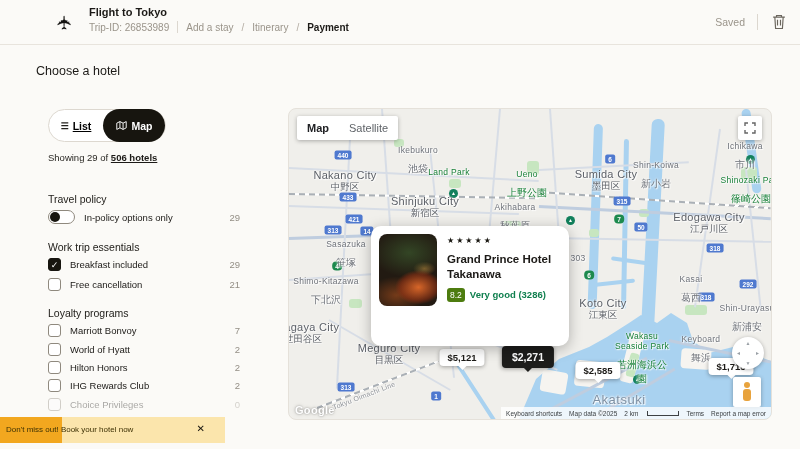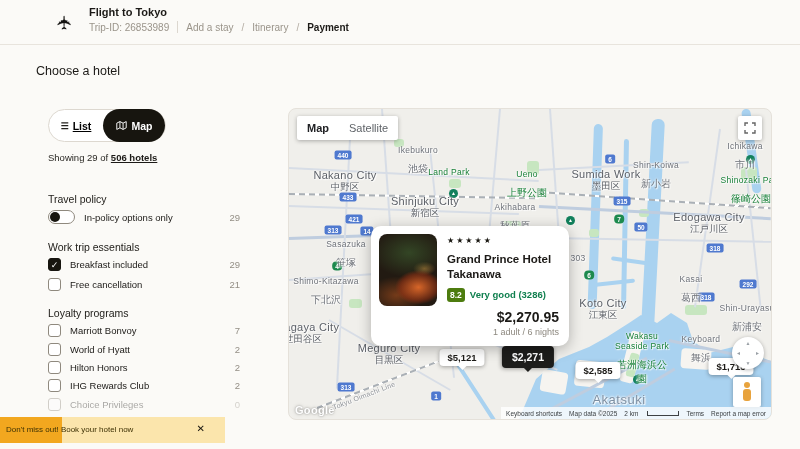--- a/index.html
+++ b/index.html
@@ -98,21 +98,21 @@
      background:
        radial-gradient(30px 22px at 68% 74%, rgba(224,106,42,.95), rgba(150,50,20,.55) 60%, transparent 78%),
        radial-gradient(40px 26px at 30% 85%, rgba(126,62,26,.9), transparent 72%),
        radial-gradient(46px 30px at 52% 26%, rgba(52,72,38,.95), transparent 82%),
        radial-gradient(16px 10px at 78% 48%, rgba(228,160,70,.55), transparent 70%),
        #221a12;}
   .hinfo{position:absolute;left:76px;top:10px;width:112px;}
   .hstars{font-size:8px;letter-spacing:2px;color:#17150f;}
   .hname{font-size:11.5px;font-weight:700;line-height:1.3;margin-top:7px;}
   .hrating{display:flex;align-items:center;gap:5px;margin-top:6px;}
-  .hbadge{background:#4d7c0f;color:#fff;font-size:8.5px;font-weight:700;padding:2px 3px;border-radius:3px;}
+  .hbadge{background:#4d7c0f;color:#fff;font-size:8.5px;font-weight:400;padding:2px 3px;border-radius:3px;}
   .hratetext{font-size:9.5px;font-weight:700;color:#0f7f4e;}
   .hprice-wrap{position:absolute;right:10px;bottom:9px;text-align:right;}
   .hprice{font-size:14px;font-weight:700;}
   .hocc{font-size:9px;color:#8d887f;margin-top:2px;}
   
   .gm-type{position:absolute;left:8px;top:7px;height:24px;background:#fff;border-radius:2px;z-index:9;
            display:flex;align-items:center;box-shadow:0 1px 4px rgba(0,0,0,.3);font-size:11px;}
   .gm-type .t{padding:0 10px;cursor:pointer;background:none;border:none;font-family:inherit;font-size:11px;height:24px;}
   .gm-type .t.on{font-weight:700;color:#202124;}
   .gm-type .t.off{color:#5f6368;}
@@ -149,20 +149,29 @@
       <div class="tb-sub">
         <span>Trip-ID: 26853989</span>
         <span class="vline"></span>
         <a class="bc">Add a stay</a>
         <span class="bc-sep">/</span>
         <a class="bc">Itinerary</a>
         <span class="bc-sep">/</span>
         <a class="bc current">Payment</a>
       </div>
     </div>
+    <div class="tb-right">
+      <span class="saved">Saved</span>
+      <span class="vline" style="height:16px"></span>
+      <button class="trash">
+        <svg width="14" height="16" viewBox="0 0 13 15">
+          <path d="M1 3h11M4.2 3V1.4h4.6V3M2.6 3l.7 10.6h6.4L10.4 3M5.1 5.4v5.4M7.9 5.4v5.4" stroke="#6b665e" stroke-width="1.1" fill="none"></path>
+        </svg>
+      </button>
+    </div>
   </header>
 
   <div class="page-title">Choose a hotel</div>
 
   <aside class="sidebar">
     <div class="seg">
       <button class="seg-list">
         <span class="li-icon">☰</span>
         <span class="lbl">List</span>
       </button>
@@ -304,21 +313,21 @@
         </div>
         <div class="ml sm green" style="left: 238px; top: 60px;">
           <div class="en">Ueno</div>
           <div class="jp">上野公園</div>
         </div>
         <div class="ml sm" style="left: 226px; top: 93px;">
           <div class="en">Akihabara</div>
           <div class="jp">秋葉原</div>
         </div>
         <div class="ml lg" style="left: 317px; top: 59px;">
-          <div class="en">Sumida Work</div>
+          <div class="en">Sumida City</div>
           <div class="jp">墨田区</div>
         </div>
         <div class="ml sm" style="left: 367px; top: 51px;">
           <div class="en">Shin-Koiwa</div>
           <div class="jp">新小岩</div>
         </div>
         <div class="ml sm" style="left: 456px; top: 32px;">
           <div class="en">Ichikawa</div>
           <div class="jp">市川</div>
         </div>
@@ -400,24 +409,20 @@
     <div class="hcard">
       <div class="hphoto"></div>
       <div class="hinfo">
         <div class="hstars">★★★★★</div>
         <div class="hname">Grand Prince Hotel Takanawa</div>
         <div class="hrating">
           <span class="hbadge">8.2</span>
           <span class="hratetext">Very good (3286)</span>
         </div>
       </div>
-      <div class="hprice-wrap">
-        <div class="hprice">$2,270.95</div>
-        <div class="hocc">1 adult / 6 nights</div>
-      </div>
     </div>
 
     <div class="gm-type">
       <button class="t on">Map</button>
       <button class="t off">Satellite</button>
     </div>
     <button class="gm-fs">
       <svg width="12" height="12" viewBox="0 0 12 12">
         <path d="M1 4V1h3M8 1h3v3M11 8v3H8M4 11H1V8" stroke="#666" stroke-width="1.4" fill="none"></path>
       </svg>

